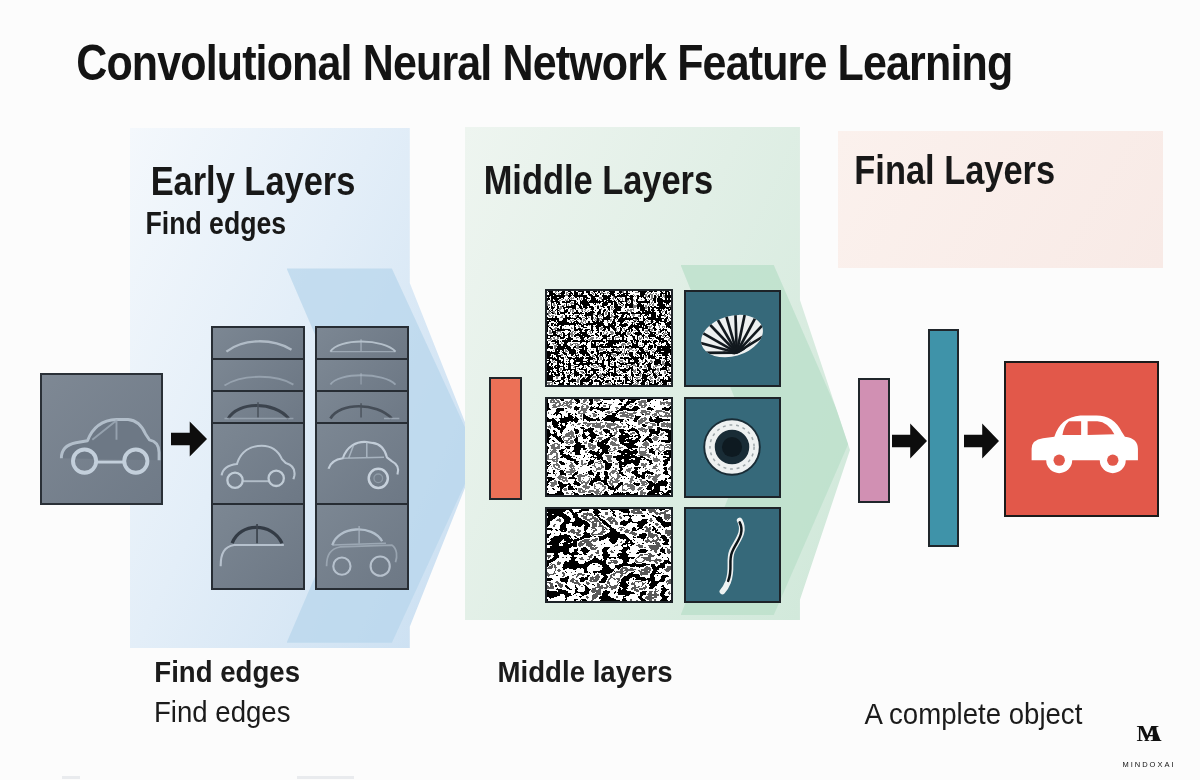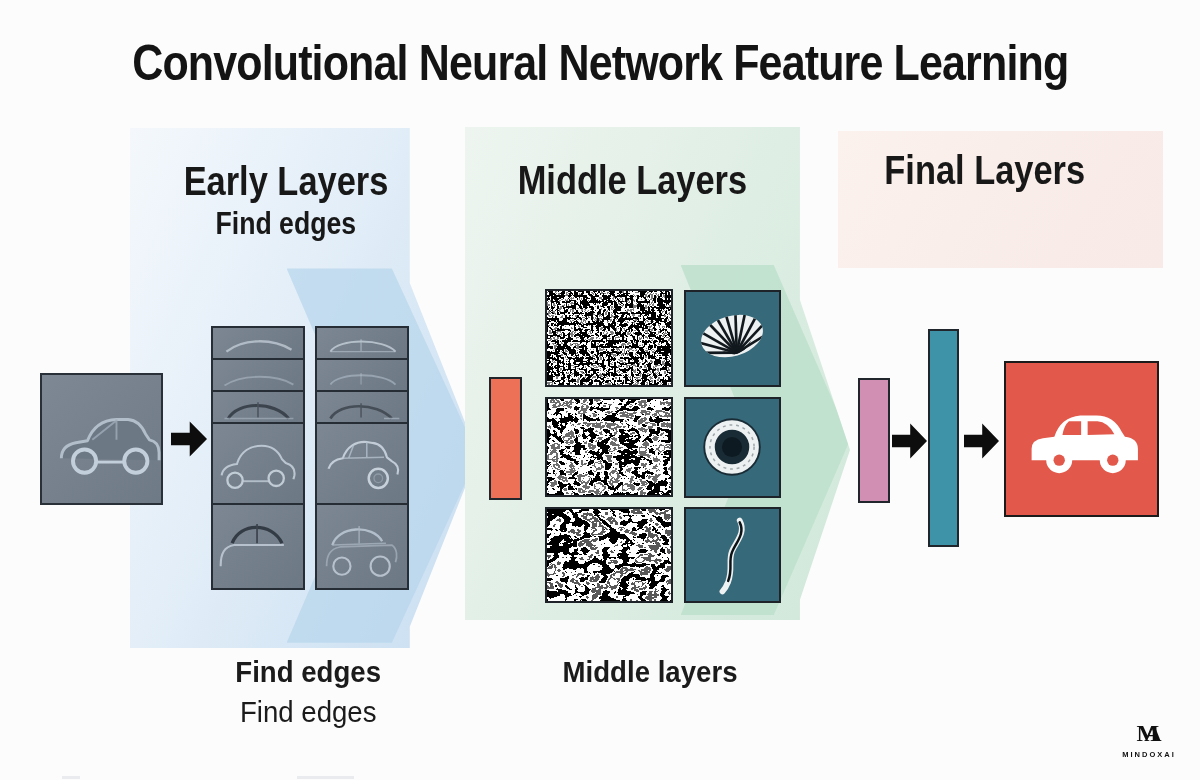--- a/index.html
+++ b/index.html
@@ -1,19 +1,19 @@
 <!DOCTYPE html>
 <html><head>
 <meta charset="utf-8">
 <style>
   html,body{margin:0;padding:0;background:#ffffff;}
   .stage{position:relative;width:1200px;height:780px;background:#fcfcfc;overflow:hidden;
          font-family:"Liberation Sans","DejaVu Sans",sans-serif;color:#161616;}
   .abs{position:absolute;}
-  .cx{text-align:center;}
+  .cx{text-align:left;}
   .cond{display:inline-block;transform:scaleX(0.86);transform-origin:50% 50%;white-space:nowrap;}
   .cond2{display:inline-block;transform:scaleX(0.92);transform-origin:50% 50%;white-space:nowrap;}
 
   
   .title{left:0;top:34px;width:1200px;font-size:50px;font-weight:800;letter-spacing:-1px;color:#141414;}
 
   
   .panel-early{left:130px;top:128px;width:348px;height:520px;
     background:linear-gradient(115deg,#f4f8fc 0%,#e3eef8 42%,#c8def1 100%);
     clip-path:polygon(0 0,80.4% 0,80.4% 29.8%,100% 62.9%,80.4% 95.9%,80.4% 100%,0 100%);}
@@ -23,21 +23,21 @@
     background:linear-gradient(115deg,#eef5f0 0%,#e1efe6 45%,#cfe8d9 100%);
     clip-path:polygon(0 0,87% 0,87% 35.1%,100% 65.5%,87% 95.9%,87% 100%,0 100%);}
   .panel-middle .chev{left:56%;top:28%;width:44%;height:71%;background:#bce0cb;opacity:.8;
     clip-path:polygon(0 0,55% 0,100% 50%,55% 100%,0 100%,42% 50%);}
   .panel-final{left:838px;top:131px;width:325px;height:137px;
     background:linear-gradient(120deg,#fbf1ed 0%,#f8eae6 100%);}
 
   .panel-head{position:absolute;top:30px;}
   .panel-head .l1{font-size:40px;font-weight:800;line-height:46px;color:#181818;}
   .panel-head .l2{font-size:31px;font-weight:700;line-height:40px;color:#181818;}
-  .head-early{left:16px;width:280px;}
+  .head-early{left:4px;width:280px;}
   .head-middle{left:0;width:335px;}
   .head-final{top:16px;left:0;width:294px;}
 
   
   .input-img{left:40px;top:373px;width:123px;height:132px;background:linear-gradient(135deg,#7e8894,#6f7a87);
     border:2px solid #2a3037;box-sizing:border-box;}
   .flow-arrow{background:#0d0d0d;clip-path:polygon(0 36%,52% 36%,52% 10%,100% 50%,52% 90%,52% 64%,0 64%);}
   .arr-in{left:171px;top:417px;width:36px;height:44px;}
   .arr-p1{left:892px;top:419px;width:35px;height:44px;}
   .arr-p2{left:964px;top:419px;width:35px;height:44px;}
@@ -77,21 +77,21 @@
   .caption{width:320px;font-size:30px;line-height:40px;color:#1b1b1b;}
   .cap-early{left:148px;top:652px;}
   .cap-middle{left:490px;top:652px;}
   .cap-final{left:855px;top:694px;}
   .cap-b{font-weight:800;}
 
   
   .logo{right:16px;top:716px;width:70px;text-align:center;color:#101010;}
   .logo .mono{font-family:"Liberation Serif","DejaVu Serif",serif;font-weight:700;font-size:24px;line-height:34px;}
   .logo .mono .a{margin-left:-15px;}
-  .logo .name{font-size:7.5px;font-weight:700;letter-spacing:2px;margin-top:0;}
+  .logo .name{font-size:7.5px;font-weight:400;letter-spacing:2px;margin-top:10px;}
 
   .bottom-dash{height:3px;background:#e9ebee;}
   .bd1{left:62px;top:776px;width:18px;}
   .bd2{left:297px;top:776px;width:57px;}
 </style>
 </head>
 <body>
 
 <div class="stage">
 
@@ -312,20 +312,23 @@
     </svg>
   </div>
 
   <div class="abs caption cap-early cx">
     <div class="cap-b"><span class="cond2">Find edges</span></div>
     <div><span class="cond2">Find edges</span></div>
   </div>
   <div class="abs caption cap-middle cx">
     <div class="cap-b"><span class="cond2">Middle layers</span></div>
   </div>
+  <div class="abs caption cap-final cx">
+    <div><span class="cond2">A complete object</span></div>
+  </div>
 
   <div class="abs logo">
     <div class="mono"><span>M</span><span class="a">A</span></div>
     <div class="name">MINDOXAI</div>
   </div>
 
   <div class="abs bottom-dash bd1"></div>
   <div class="abs bottom-dash bd2"></div>
 
 </div>

